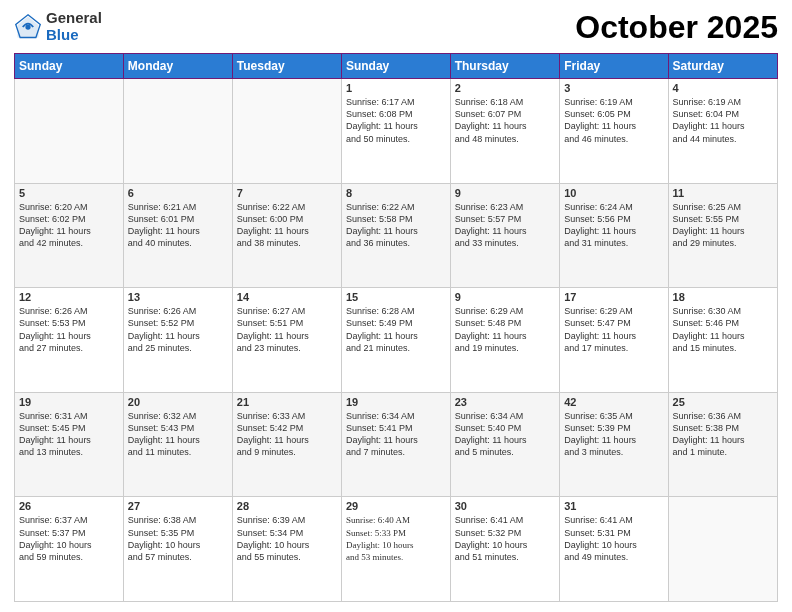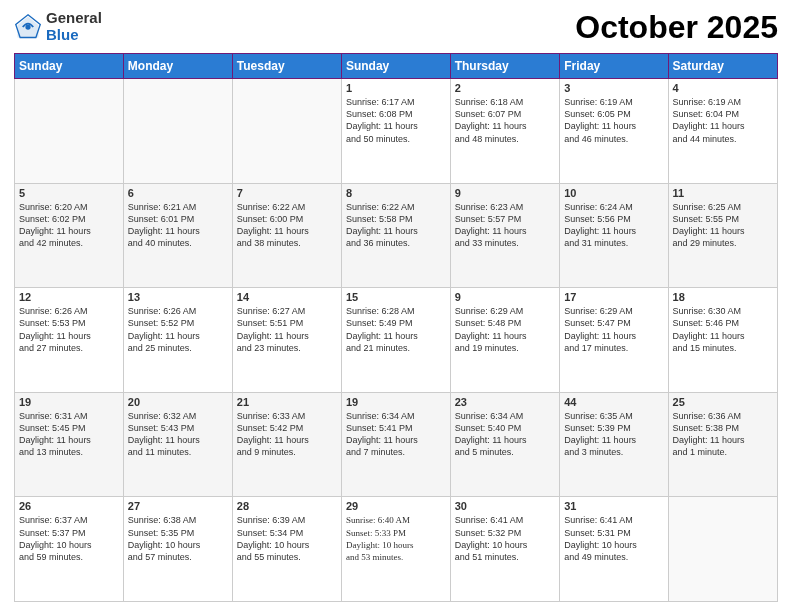--- a/index.html
+++ b/index.html
@@ -309,21 +309,21 @@
 and 7 minutes.</div>
           </td>
           <td>
             <span class="day-num">23</span>
             <div class="day-info" style="white-space: pre-line;">Sunrise: 6:34 AM
 Sunset: 5:40 PM
 Daylight: 11 hours
 and 5 minutes.</div>
           </td>
           <td>
-            <span class="day-num">44</span>
+            <span class="day-num">42</span>
             <div class="day-info" style="white-space: pre-line;">Sunrise: 6:35 AM
 Sunset: 5:39 PM
 Daylight: 11 hours
 and 3 minutes.</div>
           </td>
           <td>
             <span class="day-num">25</span>
             <div class="day-info" style="white-space: pre-line;">Sunrise: 6:36 AM
 Sunset: 5:38 PM
 Daylight: 11 hours

